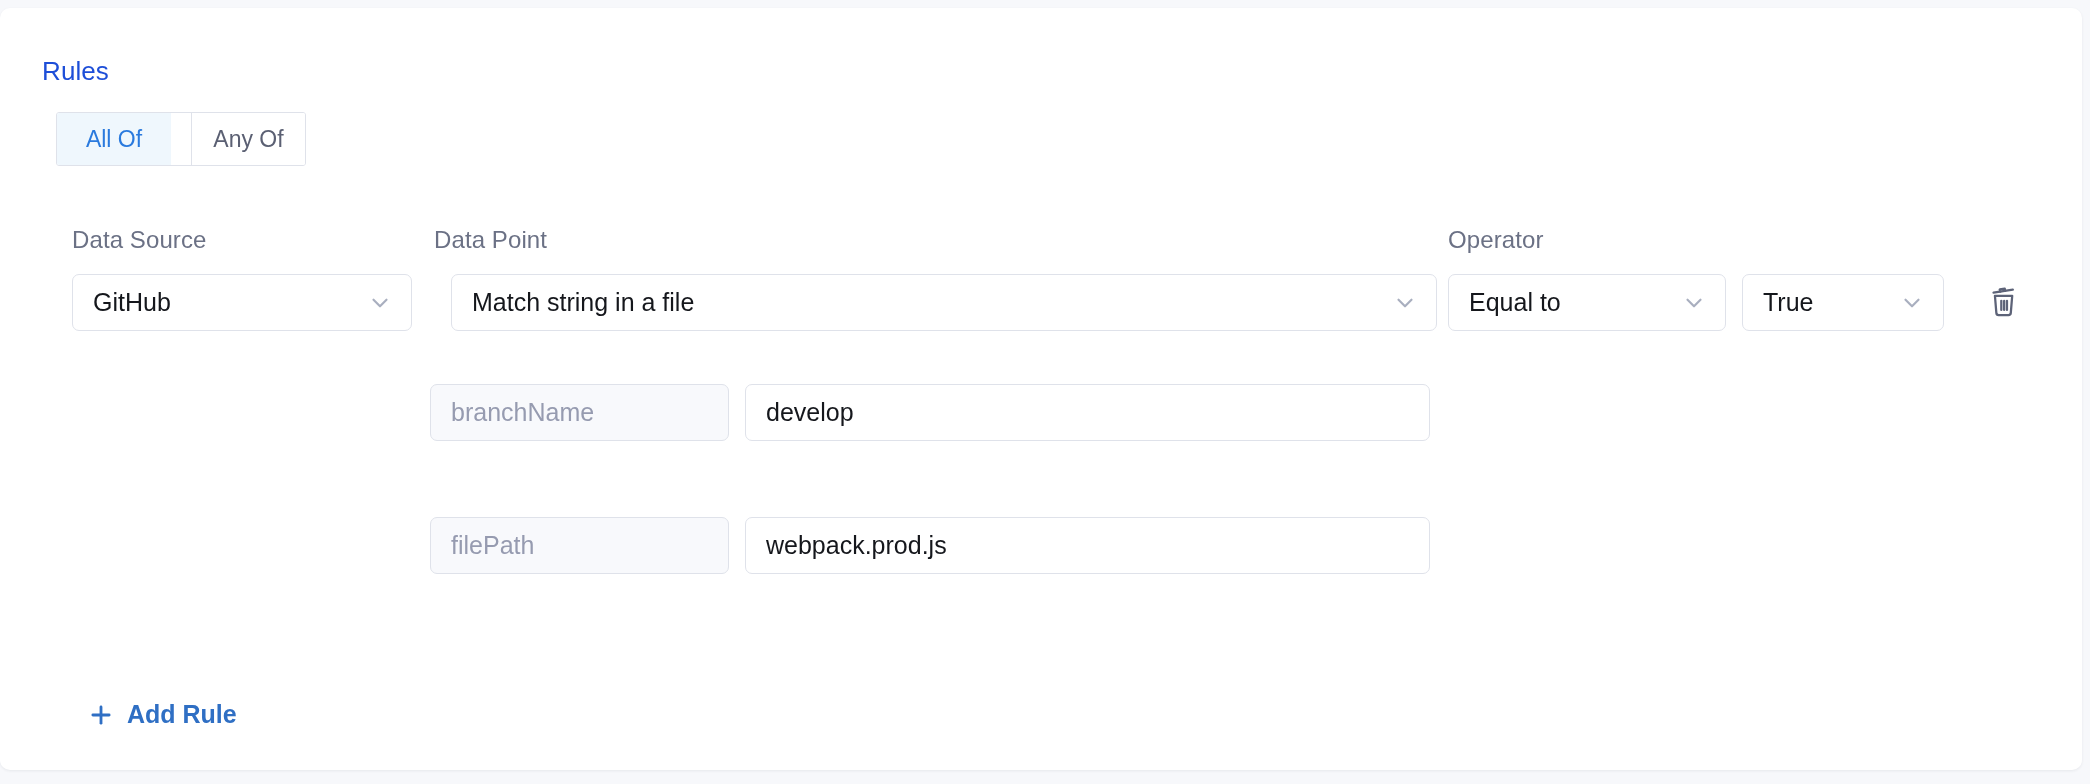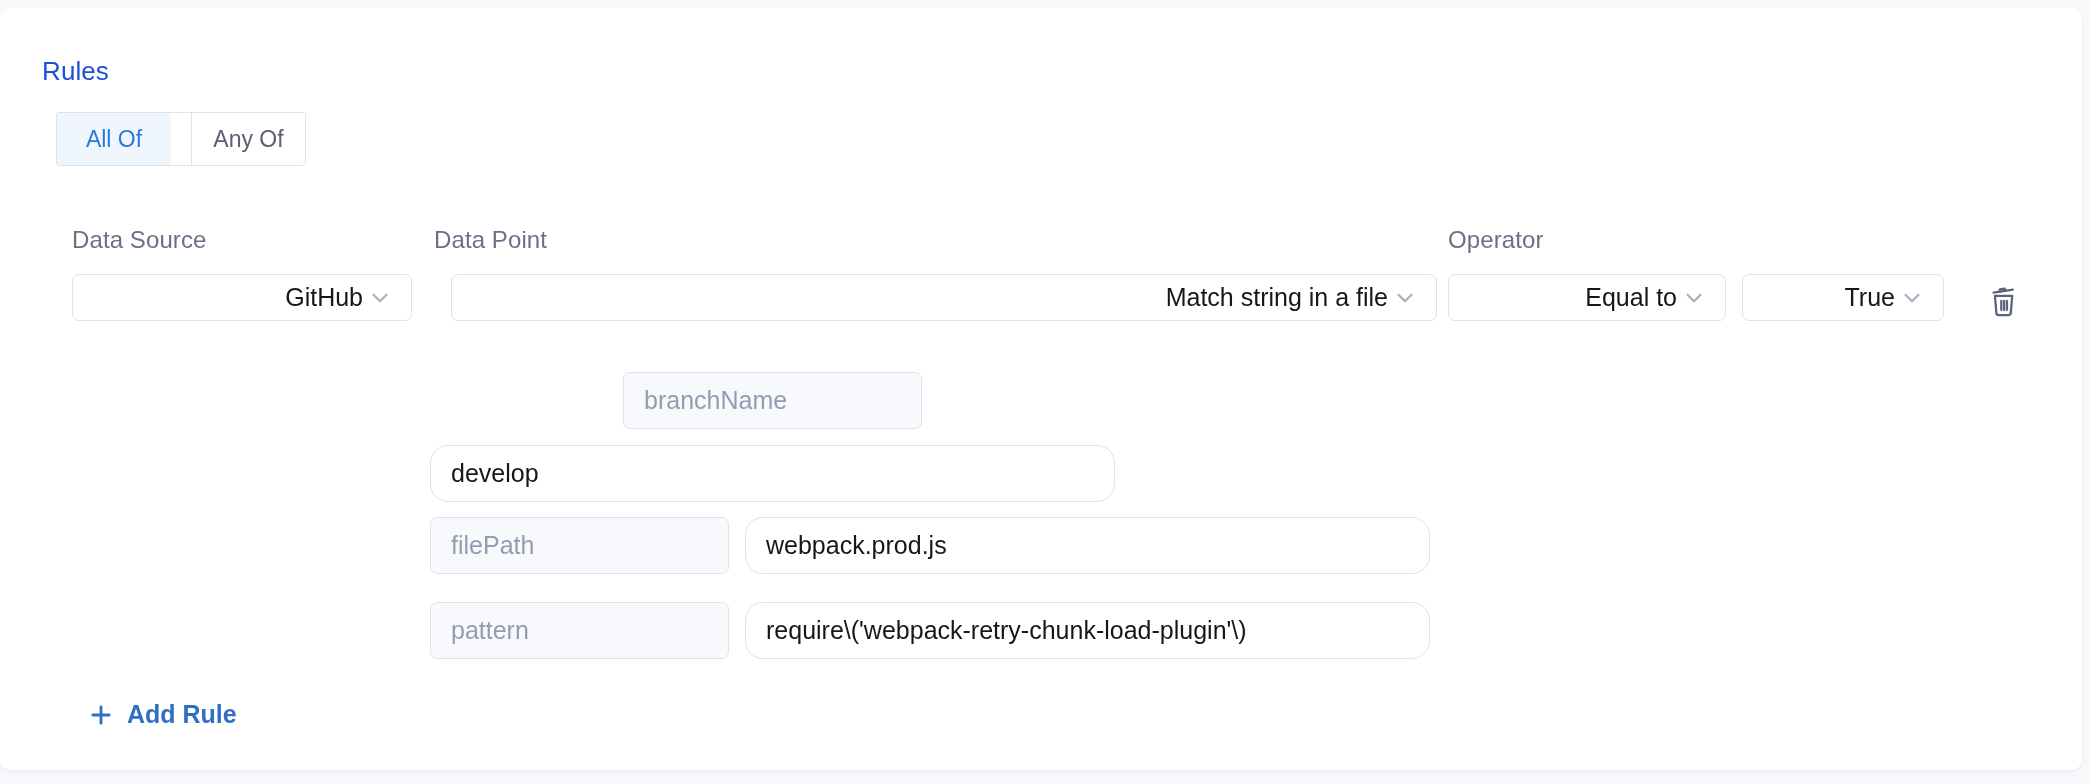--- a/index.html
+++ b/index.html
@@ -84,29 +84,28 @@
     white-space: nowrap;
   }
   .col-label.ds  { left: 72px;  }
   .col-label.dp  { left: 434px; }
   .col-label.op  { left: 1448px;}
 
   
   .select {
     position: absolute;
     top: 266px;
-    height: 47px;
+    height: 57px;
     background: #ffffff;
     border: 1px solid #dfe2ea;
     border-radius: 7px;
     box-sizing: border-box;
     display: flex;
     align-items: center;
     cursor: pointer;
-    text-align: right;
   }
   .select .sel-text {
     flex: 1 1 auto;
     padding-left: 20px;
     font-size: 25px;
     color: #15171c;
     white-space: nowrap;
     overflow: hidden;
     text-overflow: ellipsis;
   }
@@ -139,21 +138,21 @@
   }
 
   
   .param-row {
     position: absolute;
     left: 430px;
     display: flex;
     align-items: center;
     gap: 16px;
   }
-  .param-row.r0 { top: 364px; flex-direction: column; }
+  .param-row.r0 { top: 376px; }
   .param-row.r1 { top: 485px; margin-top: 24px; }
   .param-row.r2 { top: 594px; }
 
   .param-key {
     width: 299px;
     height: 57px;
     box-sizing: border-box;
     background: #f8f9fc;
     border: 1px solid #dfe2ea;
     border-radius: 7px;
@@ -164,21 +163,21 @@
     color: #969bb0;
     white-space: nowrap;
     overflow: hidden;
   }
   .param-value {
     width: 685px;
     height: 57px;
     box-sizing: border-box;
     background: #ffffff;
     border: 1px solid #dfe2ea;
-    border-radius: 18px;
+    border-radius: 7px;
     display: flex;
     align-items: center;
     padding-left: 20px;
     font-size: 25px;
     color: #15171c;
     white-space: nowrap;
     overflow: hidden;
     cursor: text;
   }
 
@@ -273,24 +272,20 @@
   <div class="param-row r0">
     <div class="param-key">branchName</div>
     <div class="param-value">develop</div>
   </div>
 
   <div class="param-row r1">
     <div class="param-key">filePath</div>
     <div class="param-value">webpack.prod.js</div>
   </div>
 
-  <div class="param-row r2">
-    <div class="param-key">pattern</div>
-    <div class="param-value">require\('webpack-retry-chunk-load-plugin'\)</div>
-  </div>
 
   <div class="add-rule">
     <span class="plus-icon">
       <svg width="26" height="26" viewBox="0 0 24 24" fill="none" stroke="#2f6fc4" stroke-width="2.6" stroke-linecap="round">
           <line x1="12" y1="4.5" x2="12" y2="19.5"></line>
           <line x1="4.5" y1="12" x2="19.5" y2="12"></line>
         </svg>
     </span>
     <span>Add Rule</span>
   </div>

